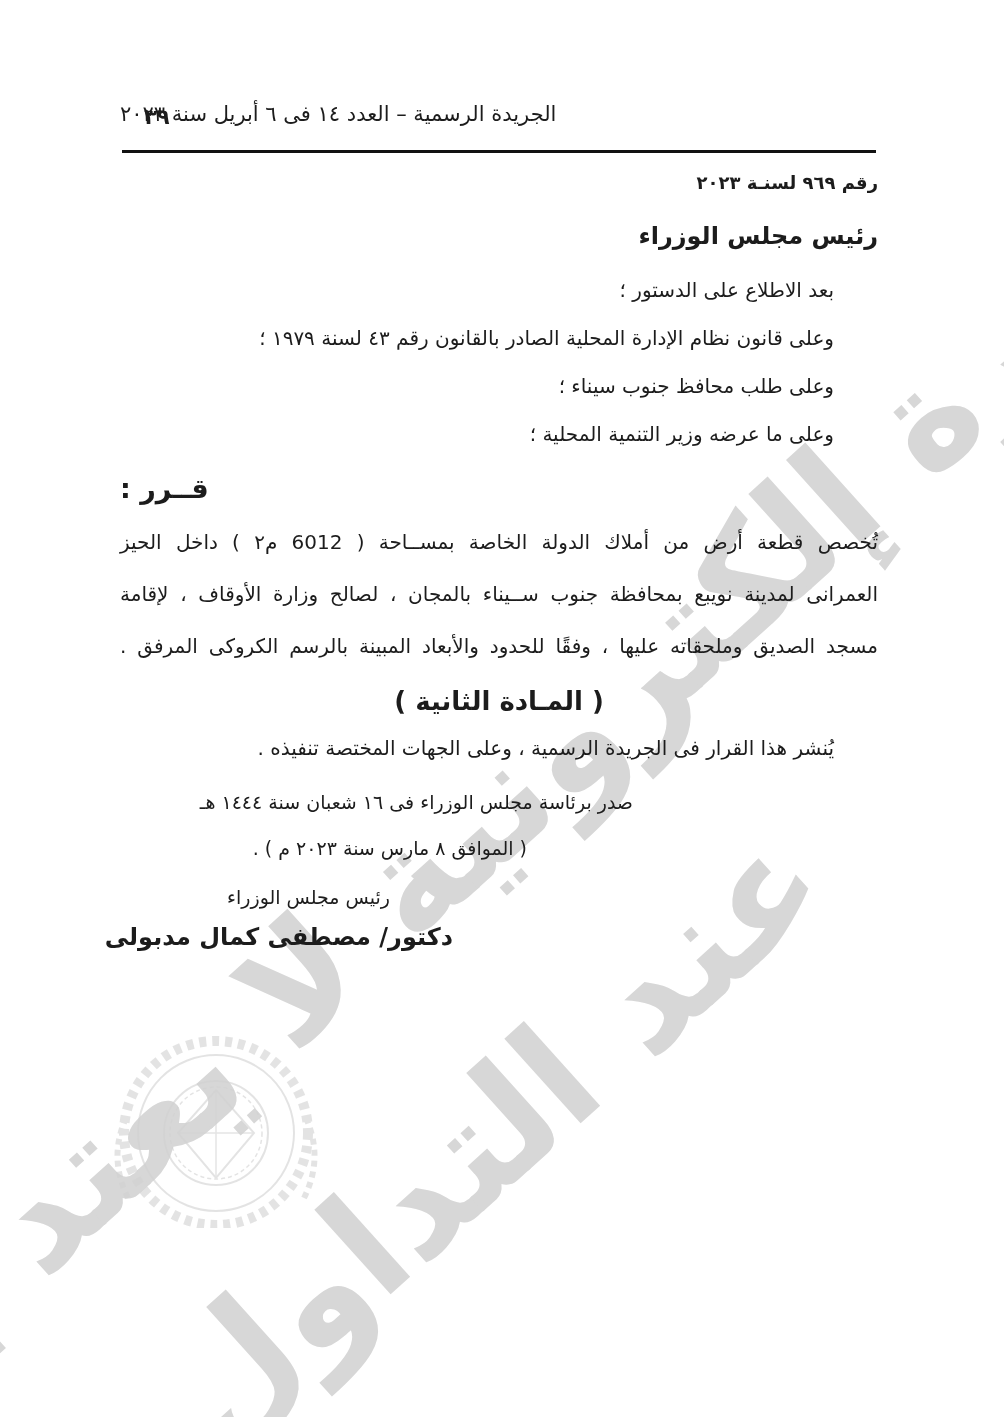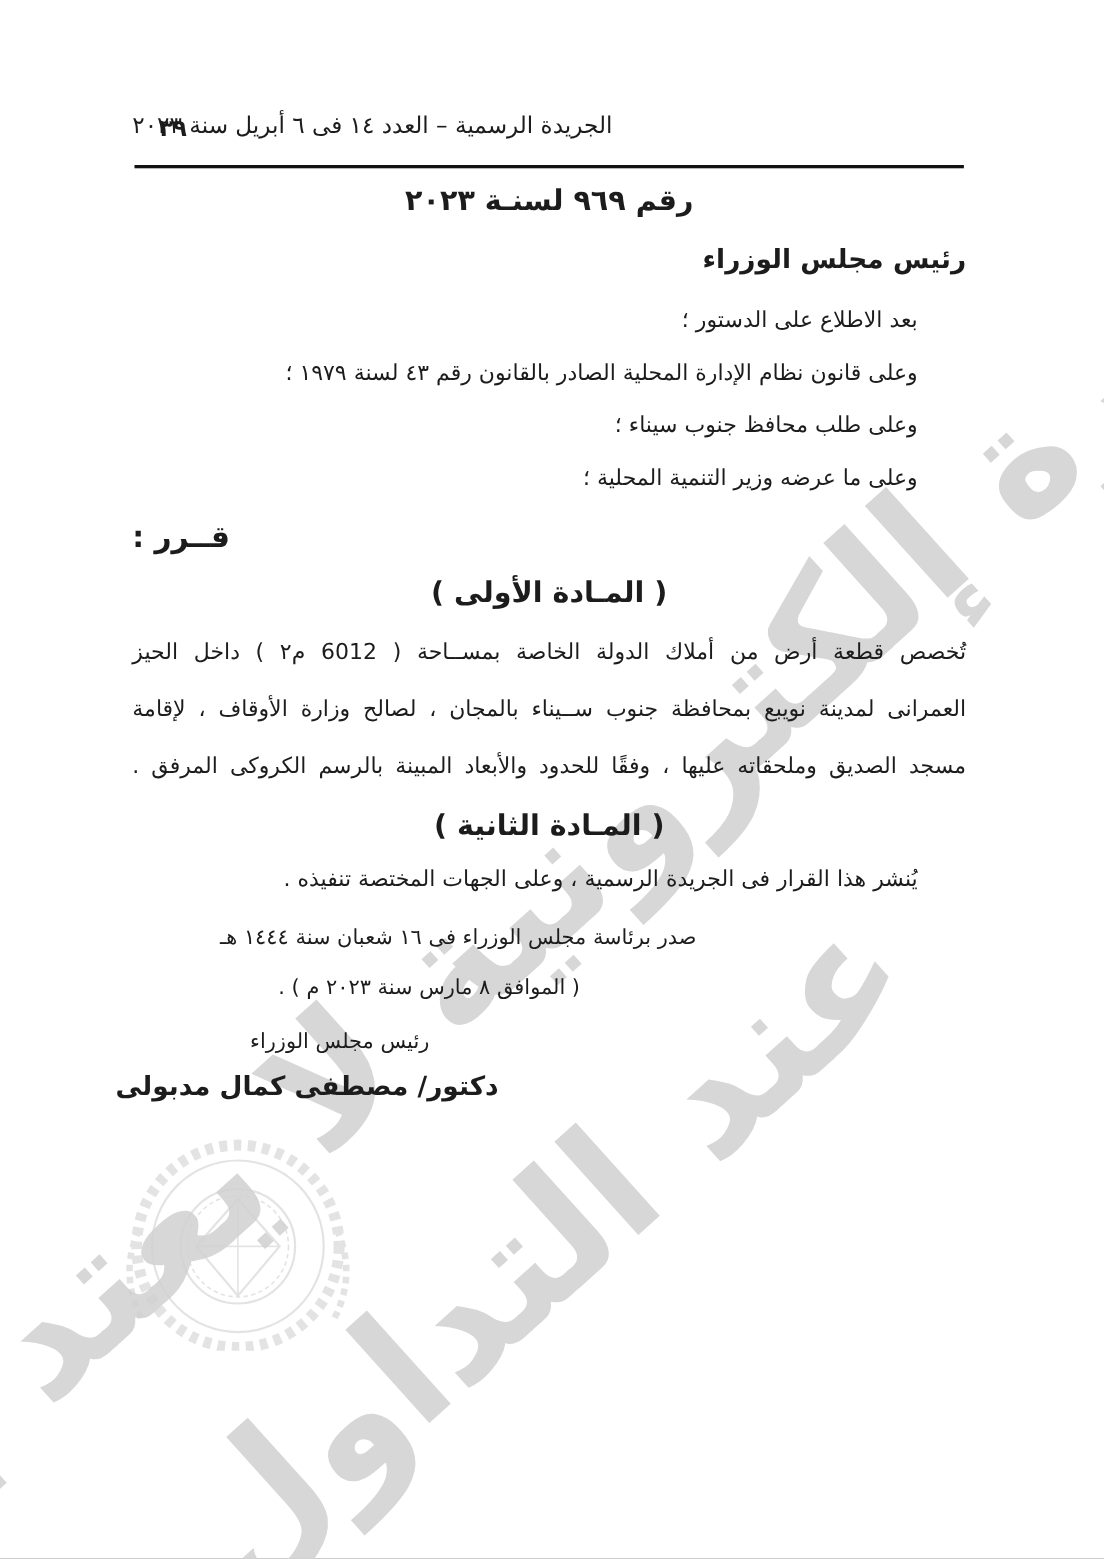--- a/index.html
+++ b/index.html
@@ -27,21 +27,21 @@
   .wm-1{left:-110px;top:600px;width:1500px;font-size:148px;}
   .wm-2{left:40px;top:1060px;width:900px;font-size:150px;}
   .wm-seal{position:absolute;left:78px;top:1028px;opacity:.6;}
   
   .content{position:relative;z-index:2;padding:0 126px 0 120px;}
   .header{position:relative;margin-top:102px;height:40px;}
   .issue-line{text-align:left;font-size:21px;letter-spacing:.3px;}
   .page-num{position:absolute;left:24px;top:3px;font-size:21px;font-weight:bold;}
   .rule{border-top:3px solid #121212;margin:8px 2px 0 2px;}
   .title{text-align:center;font-size:34px;font-weight:bold;margin-top:26px;line-height:46px;}
-  .subtitle{text-align:center;font-size:26px;font-weight:bold;margin-top:11px;line-height:38px;}
+  .subtitle{text-align:right;font-size:18px;font-weight:bold;margin-top:11px;line-height:38px;}
   .authority{font-size:24px;font-weight:bold;margin-top:16px;line-height:36px;}
   .preamble p{font-size:20px;line-height:48px;margin:0;padding-right:44px;}
   .preamble p:first-child{margin-top:12px;}
   .decided{text-align:left;font-size:27px;font-weight:bold;margin-top:10px;line-height:42px;}
   .article-heading{text-align:center;font-size:26px;font-weight:bold;margin-top:8px;line-height:42px;}
   .article1-body{margin-top:6px;}
   .article1-body p{
     font-size:20px;line-height:52px;margin:0;
     text-align:justify;text-align-last:justify;
   }
@@ -87,21 +87,20 @@
 
     <div class="preamble">
       <p>بعد الاطلاع على الدستور ؛</p>
       <p>وعلى قانون نظام الإدارة المحلية الصادر بالقانون رقم ٤٣ لسنة ١٩٧٩ ؛</p>
       <p>وعلى طلب محافظ جنوب سيناء ؛</p>
       <p>وعلى ما عرضه وزير التنمية المحلية ؛</p>
     </div>
 
     <div class="decided">قــرر :</div>
 
-    <div class="article-heading">( المـادة الأولى )</div>
     <div class="article1-body">
       <p>تُخصص قطعة أرض من أملاك الدولة الخاصة بمســاحة ( 6012 م٢ ) داخل الحيز</p>
       <p>العمرانى لمدينة نويبع بمحافظة جنوب ســيناء بالمجان ، لصالح وزارة الأوقاف ، لإقامة</p>
       <p>مسجد الصديق وملحقاته عليها ، وفقًا للحدود والأبعاد المبينة بالرسم الكروكى المرفق .</p>
     </div>
 
     <div class="article-heading">( المـادة الثانية )</div>
     <div class="article2-body">يُنشر هذا القرار فى الجريدة الرسمية ، وعلى الجهات المختصة تنفيذه .</div>
 
     <div class="issued-1">صدر برئاسة مجلس الوزراء فى ١٦ شعبان سنة ١٤٤٤ هـ</div>

